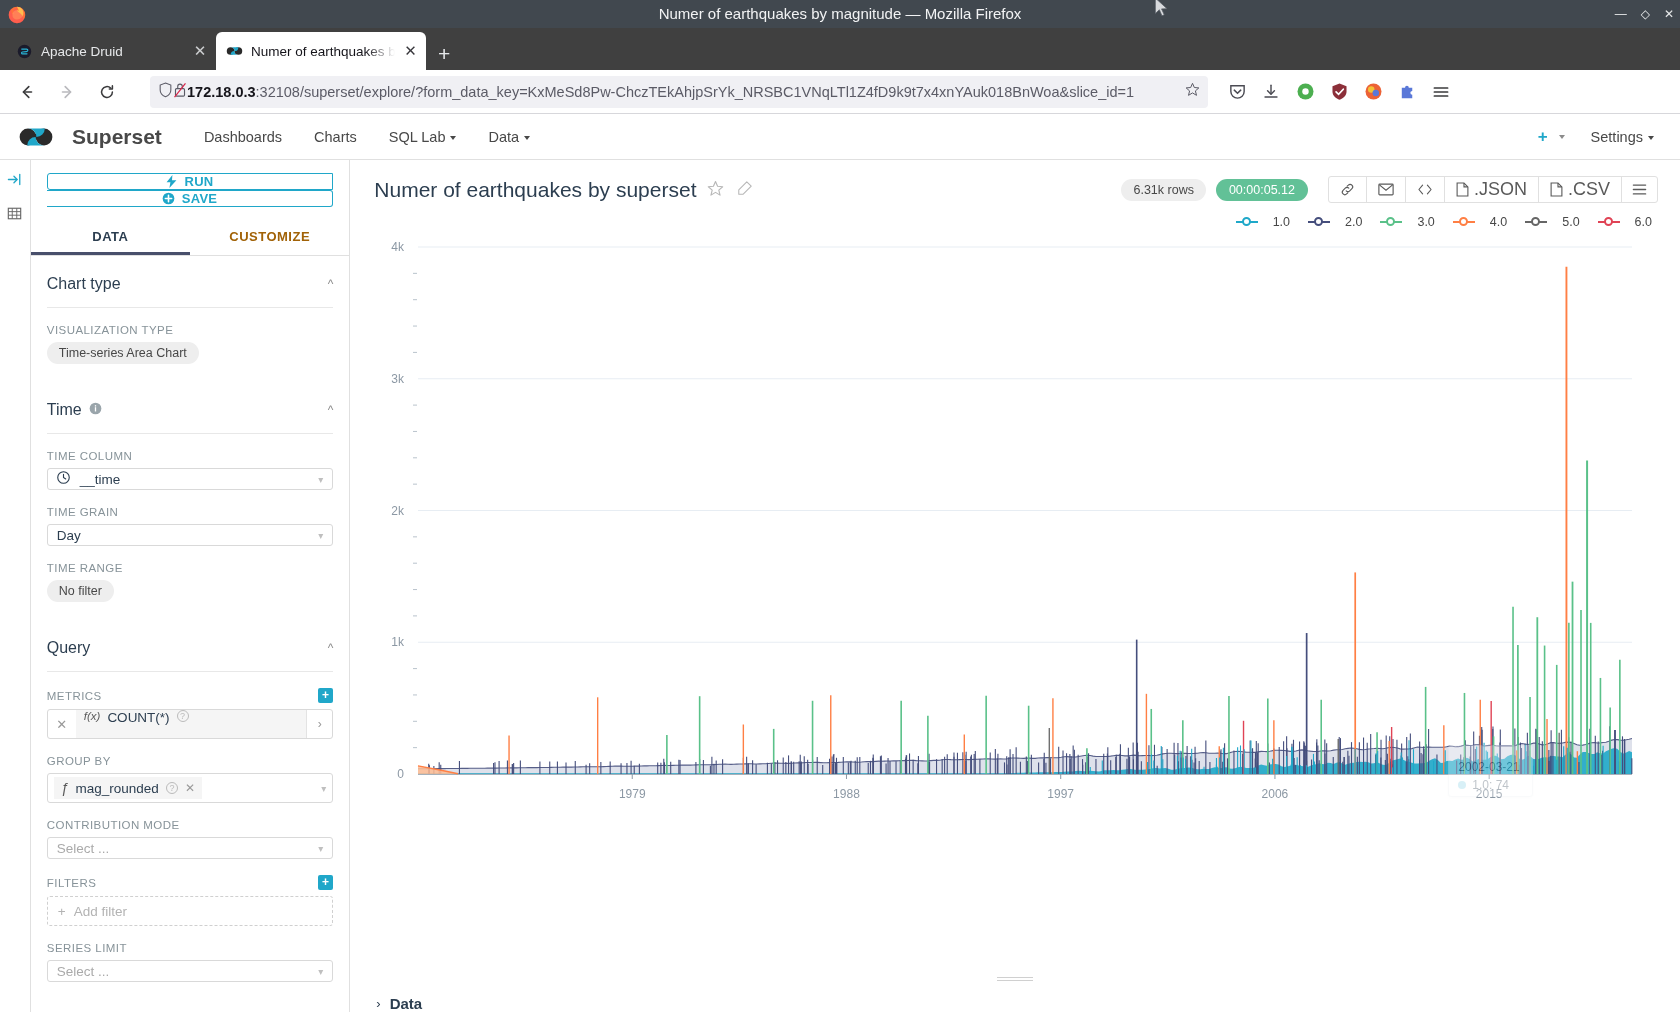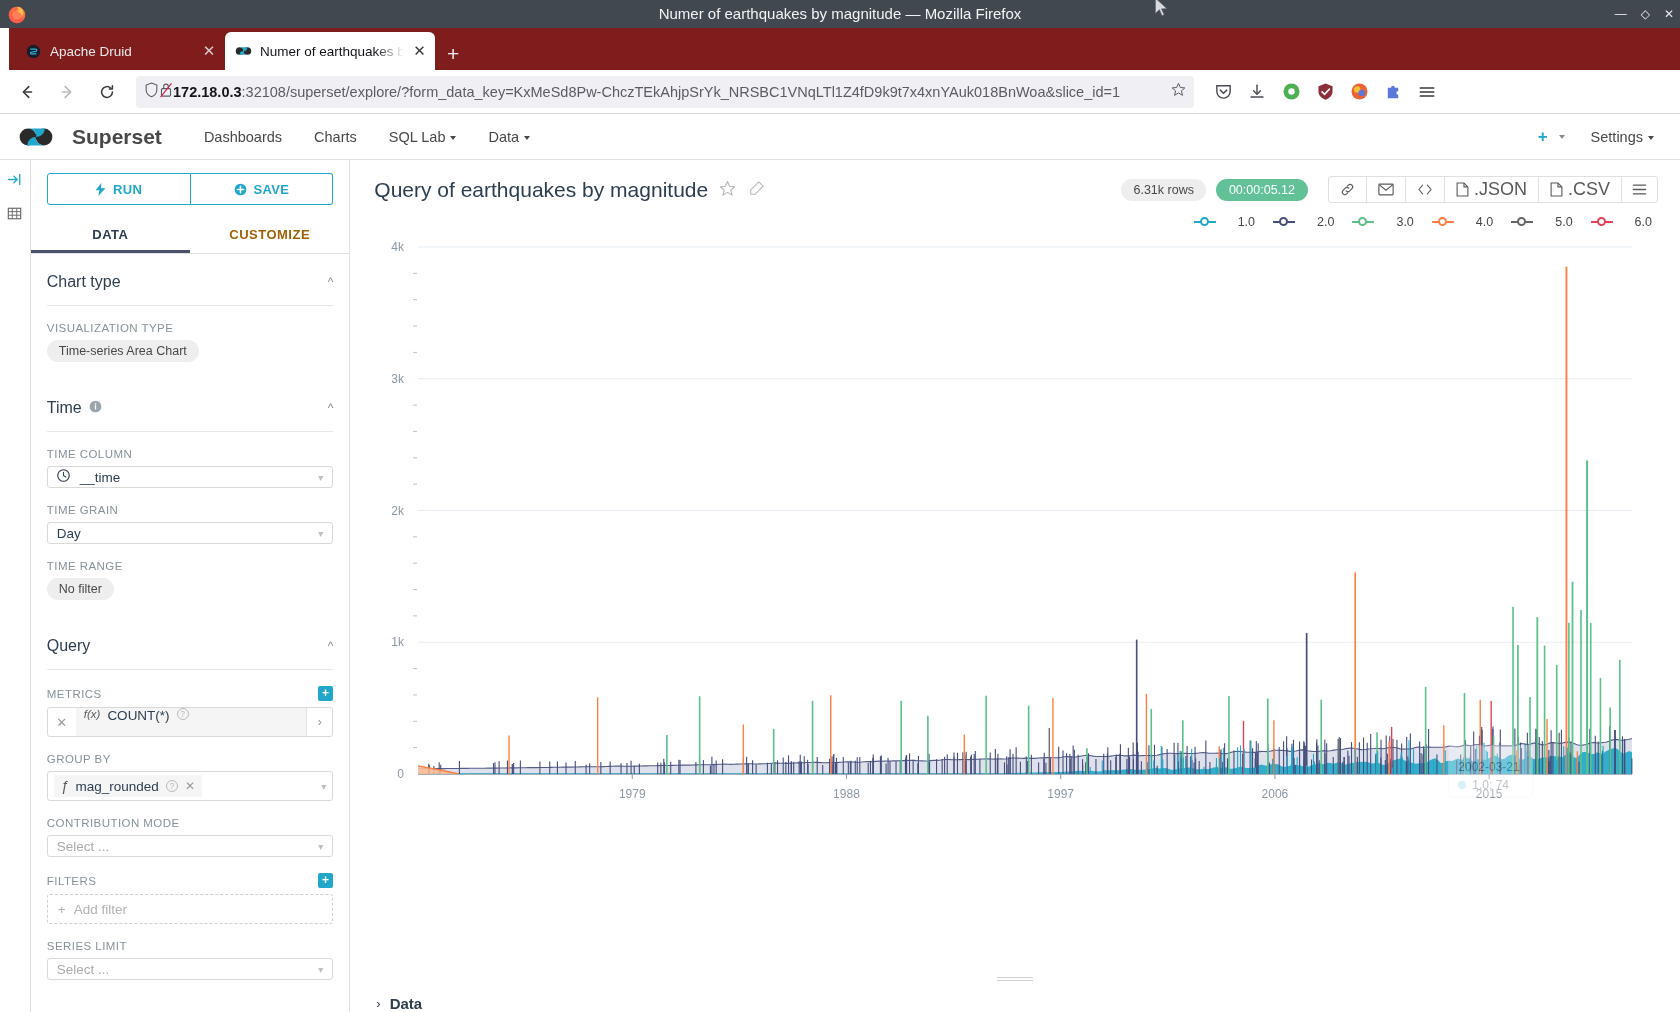--- a/index.html
+++ b/index.html
@@ -19,21 +19,21 @@
   .ff-logo{ width:22px;height:22px;margin-left:6px; flex:0 0 auto; }
   .ff-title{
     position:absolute; left:0; right:0; text-align:center;
     color:#f2f3f4; font-size:15px; line-height:28px; pointer-events:none;
   }
   .win-ctrls{ position:absolute; right:6px; top:0; height:28px; display:flex; align-items:center; gap:14px; }
   .win-ctrls span{ color:#e7e9ea; font-size:12px; line-height:1; }
   .cursor-arrow{ position:absolute; left:1155px; top:-2px; width:14px; height:20px; }
 
   .ff-tabstrip{
-    height:42px; background:#7f1d1d; display:flex; align-items:flex-end; padding-left:6px;margin-left:9px;
+    height:42px; background:#404040; display:flex; align-items:flex-end; padding-left:6px;
   }
   .tab{
     height:38px; width:210px; display:flex; align-items:center; gap:8px;
     padding:0 8px 0 10px; border-radius:6px 6px 0 0; position:relative;
     color:#e6e8ea; font-size:13.5px;
   }
   .tab.active{ background:#ffffff; color:#15141a; }
   .tab .favicon{ width:17px; height:17px; flex:0 0 auto; display:flex; align-items:center; justify-content:center;}
   .tab .tlabel{
     flex:1 1 auto; white-space:nowrap; overflow:hidden;
@@ -43,21 +43,21 @@
   .tab .tclose{ font-size:15px; opacity:.85; width:16px; text-align:center; }
   .newtab{ color:#e6e8ea; font-size:21px; margin:0 0 6px 12px; line-height:1; }
 
   .ff-navbar{
     height:44px; background:#ffffff; display:flex; align-items:center; padding:0 10px; gap:6px;
     border-bottom:1px solid #d7d7db;
   }
   .navbtn{ width:34px;height:34px; display:flex;align-items:center;justify-content:center; color:#3b3b3d; }
   .navbtn.dim{ color:#b9b9bd; }
   .urlbar{
-    flex:1 1 auto; height:32px; margin:0 12px 0 6px; background:#f0f0f4; border-radius:4px;
+    flex:1 1 auto; height:32px; margin:0 12px 0 20px; background:#f0f0f4; border-radius:4px;
     display:flex; align-items:center; padding:0 8px; gap:0; max-width:1058px;
   }
   .urlbar .url{ flex:1 1 auto; font-size:14.5px; color:#15141a; white-space:nowrap; overflow:hidden; }
   .urlbar .url .host{ font-weight:700; }
   .urlbar .url .rest{ color:#5b5b66; }
   .rtools{ display:flex; align-items:center; gap:12px; padding-right:2px; }
   .rtools .ic{ width:22px;height:22px; display:flex;align-items:center;justify-content:center; }
 
   
   .ss-nav{
@@ -85,21 +85,21 @@
     width:31px; border-right:1px solid #e0e0e0; background:#fff; padding-top:12px;
     display:flex; flex-direction:column; align-items:center; gap:16px;
   }
   .railbar .ric{ color:#20a7c9; font-size:14px; }
   .railbar .ric2{ color:#666; font-size:14px; }
 
   .panel{
     width:322px; border-right:1px solid #e0e0e0; background:#fff; overflow:hidden;
     display:flex; flex-direction:column;
   }
-  .panel-actions{ display:flex; padding:13px 16px 0 16px; }
+  .panel-actions{ display:flex; padding:13px 16px 0 16px;flex-direction:column; }
   .btn{
     flex:1 1 0; height:32px; border:1px solid #20a7c9; color:#20a7c9; background:#fff;
     font-size:13px; font-weight:700; letter-spacing:.3px; display:flex; align-items:center;
     justify-content:center; gap:7px;
   }
   .btn.run{ border-radius:3px 0 0 3px; }
   .btn.save{ border-radius:0 3px 3px 0; border-left:none; }
   .tabs{ display:flex; margin-top:12px; border-bottom:1px solid #e0e0e0; }
   .tabs .t{ flex:1 1 0; text-align:center; font-size:13px; font-weight:700; letter-spacing:.5px;
             color:#a16207; padding:10px 0 11px 0; }
@@ -158,21 +158,21 @@
   .badge-time{ background:#62c197; color:#fff; border-radius:12px; font-size:12.5px; padding:4px 13px;
                margin-left:10px; }
   .tbar{ display:flex; margin-left:20px; border:1px solid #e0e0e0; border-radius:3px; height:27px;
          align-items:stretch; overflow:hidden; }
   .tbar .tb{ display:flex; align-items:center; justify-content:center; gap:5px; padding:0 11px;
              border-right:1px solid #e0e0e0; font-size:18px; color:#5a5a5a; }
   .tbar .tb:last-child{ border-right:none; }
   .tbar .tb.menu{ padding:0 10px; }
 
   .legend{ display:flex; justify-content:flex-end; gap:18px; padding:12px 28px 0 0; }
-  .lgi{ display:flex; align-items:center; gap:22px; font-size:12.5px; color:#484848; }
+  .lgi{ display:flex; align-items:center; gap:15px; font-size:12.5px; color:#484848; }
   .lgmark{ width:22px; height:12px; position:relative; }
   .lgmark i{ position:absolute; left:0; top:5px; width:22px; height:2px; display:block; }
   .lgmark b{ position:absolute; left:6px; top:1px; width:9px; height:9px; border-radius:50%;
              background:#fff; border:2px solid; box-sizing:border-box; }
 
   .plot-wrap{ flex:1 1 auto; position:relative; }
   .plot-svg{ display:block; }
   .tooltip{
     position:absolute; left:1098px; top:516px; width:85px; height:52px;
     background:#fff; border:1px solid #eceff3; border-radius:3px;
@@ -496,21 +496,21 @@
       </div>
 
       
       
     </div>
   </div>
 
   <div class="content">
 
     <div class="chart-head">
-      <span class="chart-title">Query of earthquakes by magnitude</span>
+      <span class="chart-title">Numer of earthquakes by superset</span>
       <span class="ttl-ic">
         <svg width="17" height="17" viewBox="0 0 18 18">
             <polygon points="9,1.6 11.2,6.6 16.6,7.1 12.5,10.7 13.8,16 9,13.1 4.2,16 5.5,10.7 1.4,7.1 6.8,6.6" fill="none" stroke="#b7b7b7" stroke-width="1.2" stroke-linejoin="round"></polygon>
           </svg>
       </span>
       <span class="ttl-ic edit">
         <svg width="16" height="16" viewBox="0 0 18 18">
             <path d="M2 16h5l9-9-5-5-9 9z" fill="none" stroke="#b7b7b7" stroke-width="1.2" stroke-linejoin="round"></path>
           </svg>
       </span>

